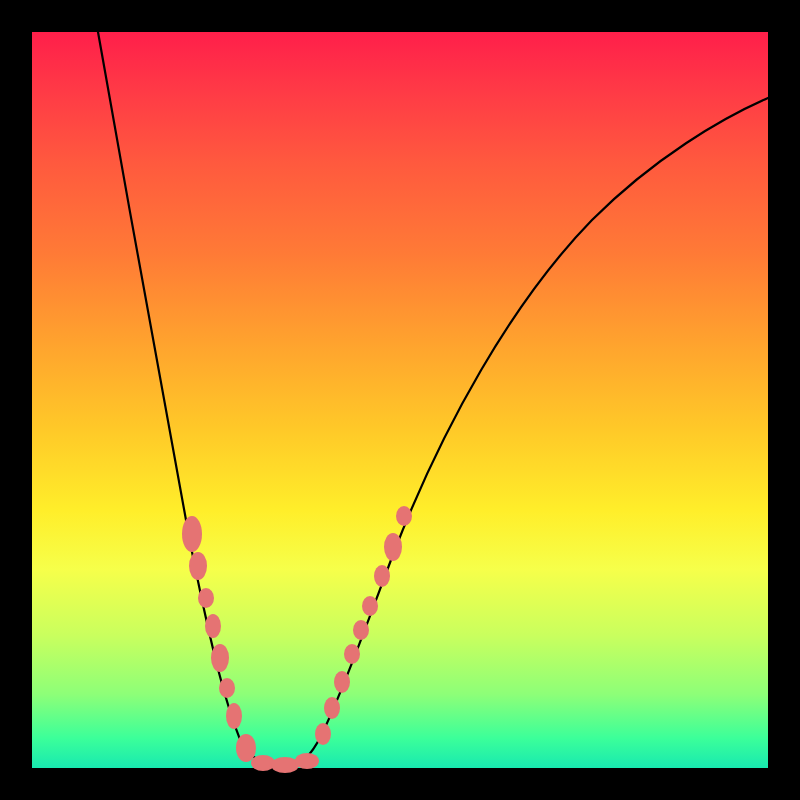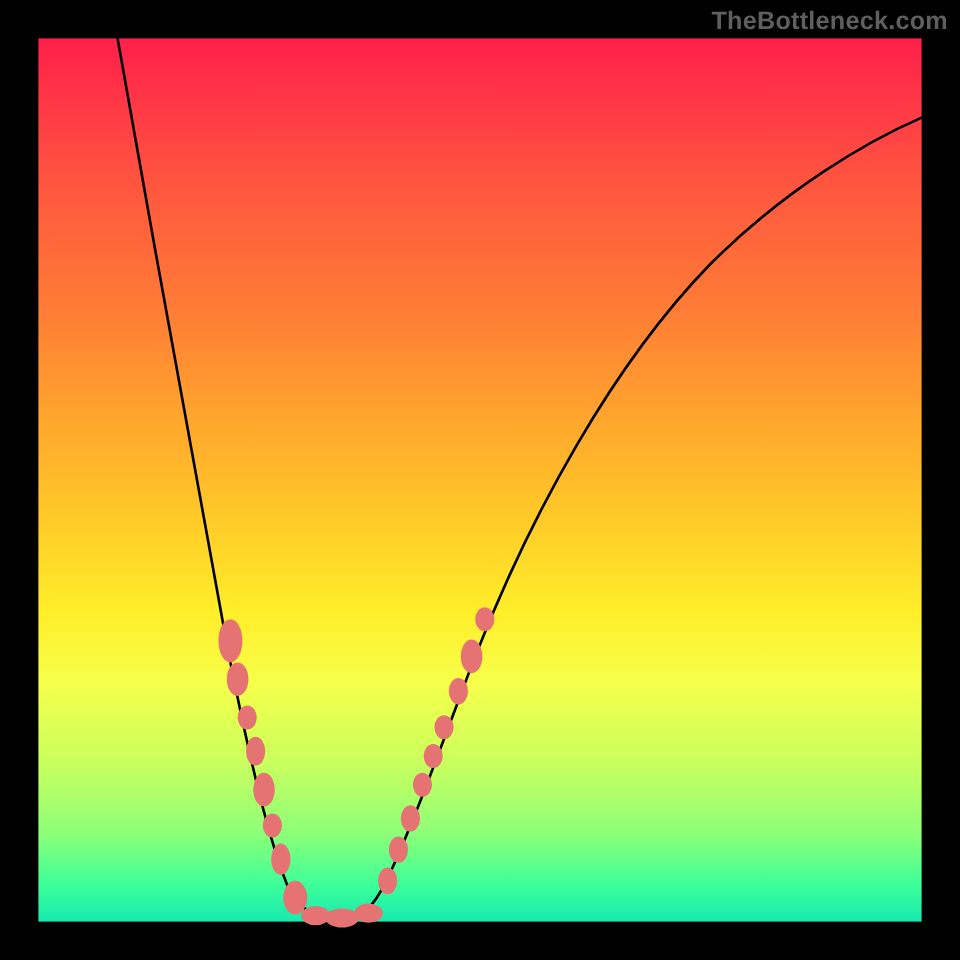--- a/index.html
+++ b/index.html
@@ -64,21 +64,20 @@
   .marker {
     fill: #e57373; 
     stroke: none;
   }
 </style>
 </head>
 <body>
 
 <div class="frame">
 
-  <div class="watermark">TheBottleneck.com</div>
 
   <div class="plot">
     <svg class="curve" viewBox="0 0 736 736">
       <path class="main" d="M66 0 C 96 170, 132 370, 158 510 C 176 600, 192 670, 210 712 C 222 730, 236 734, 254 734 C 268 734, 278 726, 290 702 C 310 660, 332 600, 362 520 C 410 396, 480 270, 560 188 C 622 126, 690 86, 736 66"></path>
       <g id="markers-left">
           <ellipse cx="160" cy="502" rx="10" ry="18" class="marker" fill="#e57373"></ellipse>
           <ellipse cx="166" cy="534" rx="9" ry="14" class="marker" fill="#e57373"></ellipse>
           <ellipse cx="174" cy="566" rx="8" ry="10" class="marker" fill="#e57373"></ellipse>
           <ellipse cx="181" cy="594" rx="8" ry="12" class="marker" fill="#e57373"></ellipse>
           <ellipse cx="188" cy="626" rx="9" ry="14" class="marker" fill="#e57373"></ellipse>

